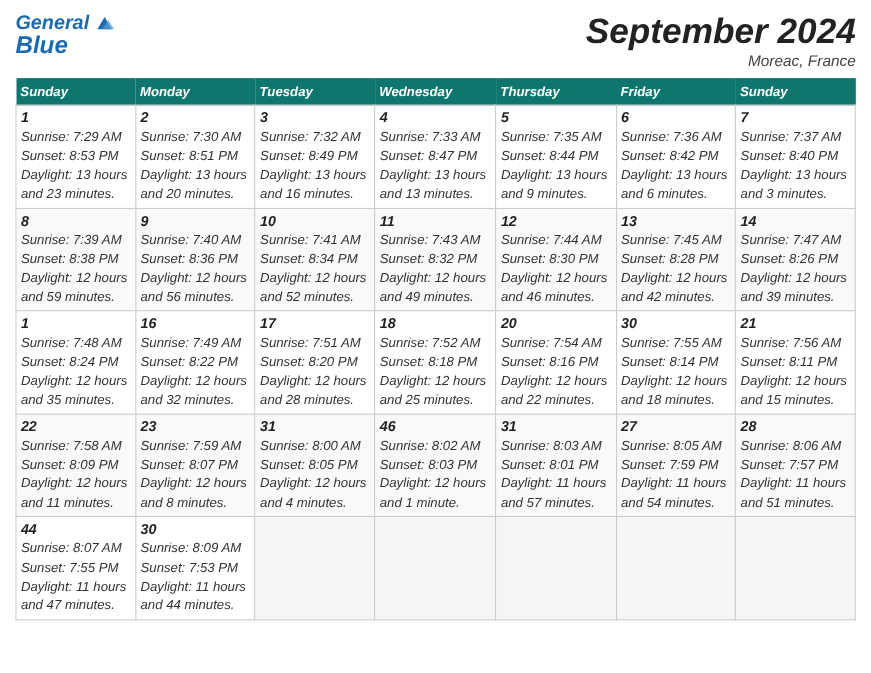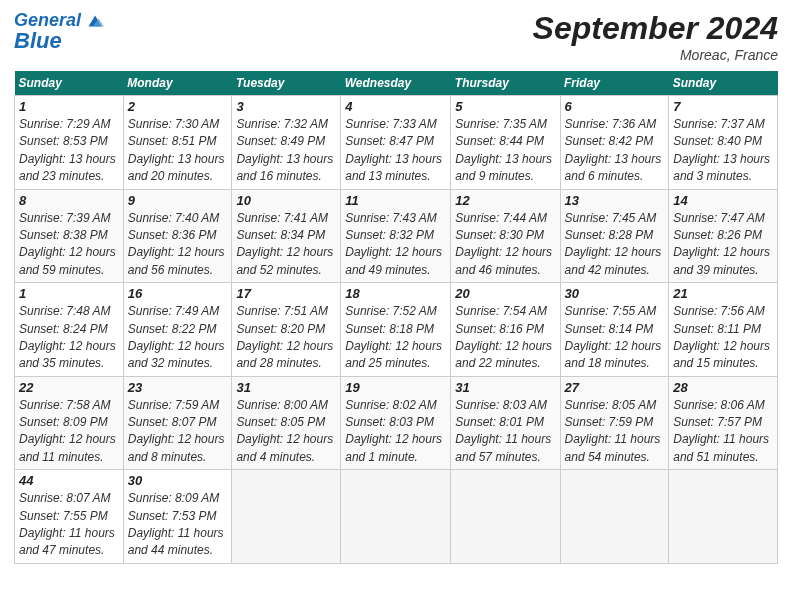--- a/index.html
+++ b/index.html
@@ -227,21 +227,21 @@
           </td>
           <td>
             <span class="day-num">23</span>
             <div class="day-info">Sunrise: 7:59 AM<br>Sunset: 8:07 PM<br>Daylight: 12 hours and 8 minutes.</div>
           </td>
           <td>
             <span class="day-num">31</span>
             <div class="day-info">Sunrise: 8:00 AM<br>Sunset: 8:05 PM<br>Daylight: 12 hours and 4 minutes.</div>
           </td>
           <td>
-            <span class="day-num">19</span>
+            <span class="day-num">46</span>
             <div class="day-info">Sunrise: 8:02 AM<br>Sunset: 8:03 PM<br>Daylight: 12 hours and 1 minute.</div>
           </td>
           <td>
             <span class="day-num">31</span>
             <div class="day-info">Sunrise: 8:03 AM<br>Sunset: 8:01 PM<br>Daylight: 11 hours and 57 minutes.</div>
           </td>
           <td>
             <span class="day-num">27</span>
             <div class="day-info">Sunrise: 8:05 AM<br>Sunset: 7:59 PM<br>Daylight: 11 hours and 54 minutes.</div>
           </td>

